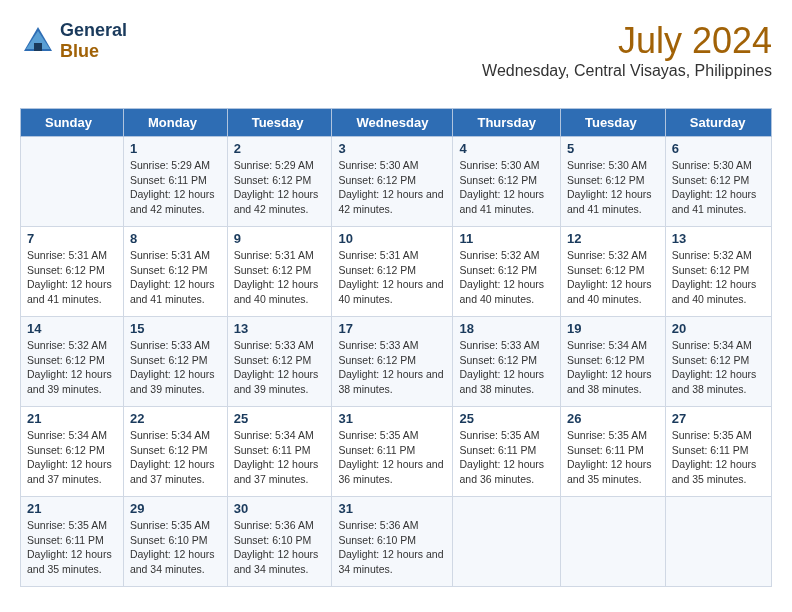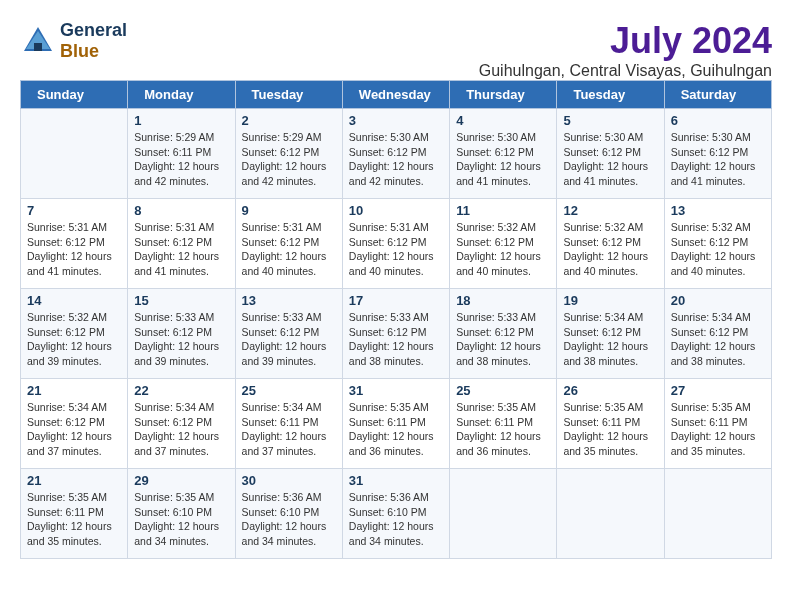--- a/index.html
+++ b/index.html
@@ -7,53 +7,53 @@
       font-family: Arial, sans-serif;
       background: #fff;
       width: 792px;
       min-height: 612px;
       padding: 20px;
     }
     .header {
       display: flex;
       justify-content: space-between;
       align-items: flex-start;
-      margin-bottom: 0;
+      margin-bottom: 28px;
     }
     .logo {
       display: flex;
       align-items: center;
     }
     .logo-icon {
       width: 36px;
       height: 36px;
       margin-right: 4px;
     }
     .title-section {
       text-align: right;
     }
     .month-year {
       font-size: 36px;
-      font-weight: bold;
-      color: #4c1d95;
+      font-weight: normal;
+      color: #a16207;
     }
     .location {
       font-size: 16px;
       color: #333;
     }
     table {
       width: 100%;
       border-collapse: collapse;
       font-size: 11px;
     }
     thead tr th {
       background-color: #2e6db4;
       color: #fff;
       text-align: left;
-      padding: 6px 16px;
+      padding: 6px 24px;
       font-size: 13px;
       font-weight: bold;
       border: 1px solid #b0c4de;
     }
     tbody tr td {
       vertical-align: top;
       padding: 4px 6px;
       border: 1px solid #d0d8e4;
       height: 90px;
       background: #fff;
@@ -85,21 +85,21 @@
       <polygon points="18,8 30,26 6,26" fill="#5a9fd4"></polygon>
       <rect x="14" y="20" width="8" height="8" fill="#1a3a5c"></rect>
     </svg>
     <div>
       <div style="font-size:18px;font-weight:bold;color:#1a3a5c;">General</div>
       <div style="font-size:18px;font-weight:bold;color:#a16207;">Blue</div>
     </div>
   </div>
   <div class="title-section">
     <div class="month-year">July 2024</div>
-    <div class="location">Guihulngan, Central Visayas, Guihulngan</div>
+    <div class="location">Wednesday, Central Visayas, Philippines</div>
   </div>
 </div>
 
 <table>
   <thead>
     <tr>
       <th>Sunday</th>
       <th>Monday</th>
       <th>Tuesday</th>
       <th>Wednesday</th>

